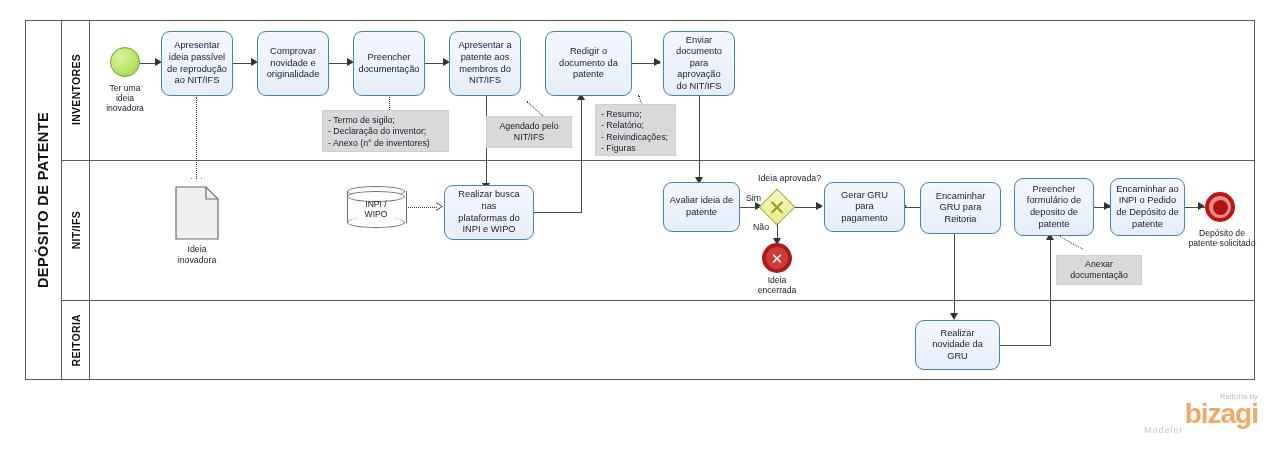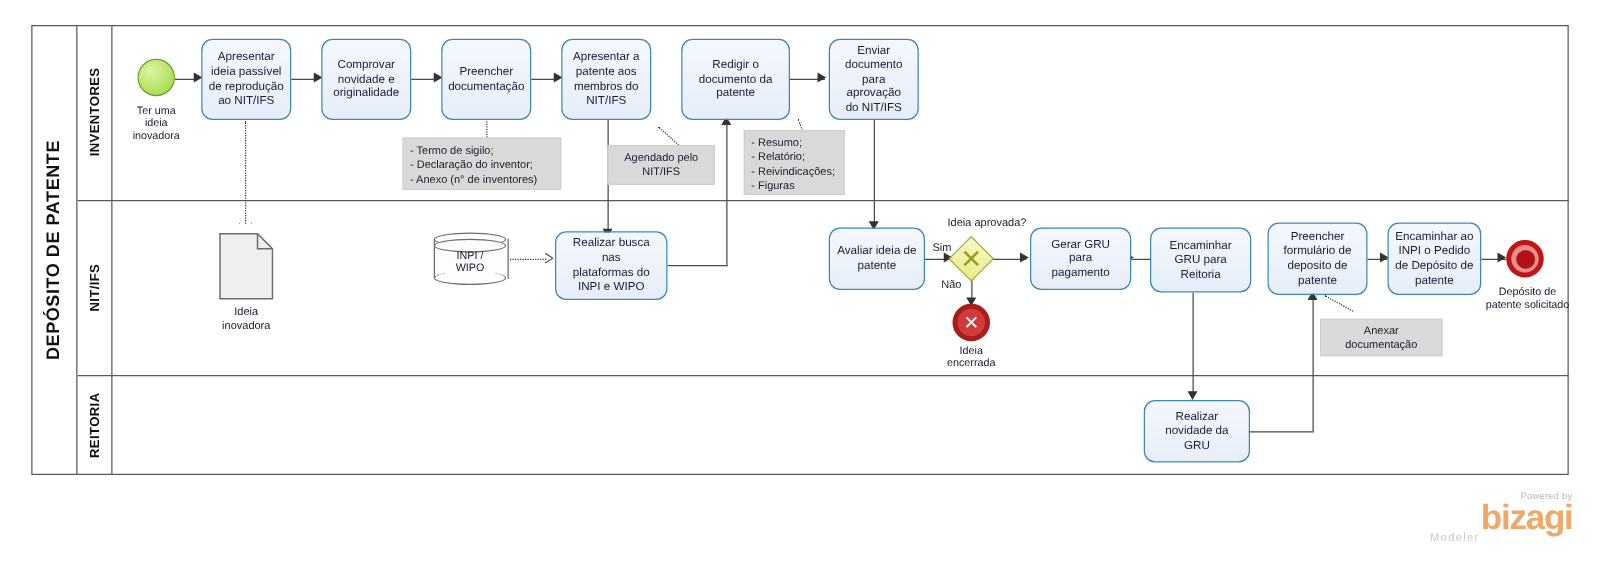--- a/index.html
+++ b/index.html
@@ -350,34 +350,34 @@
   </div>
 
   <div class="ev ev-end-none" style="left:1205px;top:192px;">
     <span class="inner"></span>
   </div>
   <div class="ev-label" style="left:1178px;top:228px;width:88px;">
     <span>Depósito de</span><br>
     <span>patente solicitado</span>
   </div>
 
-  <div class="note center" style="left:1056px;top:255px;width:98px;height:30px;">
+  <div class="note center" style="left:1056px;top:255px;width:86px;height:30px;">
     <div>
       <span class="l">Anexar</span>
       <span class="l">documentação</span>
     </div>
   </div>
 
   <div class="task" style="left:915px;top:320px;width:85px;height:50px;">
     <div>
       <span class="t">Realizar</span>
       <span class="t">novidade da</span>
       <span class="t">GRU</span>
     </div>
   </div>
 
   <div class="logo">
-    <div class="pw">Powered by</div>
+    <div class="pw">Reitoria by</div>
     <div class="bz">bizagi</div>
     <div class="md">Modeler</div>
   </div>
 
 </div>
 
 </body></html>

